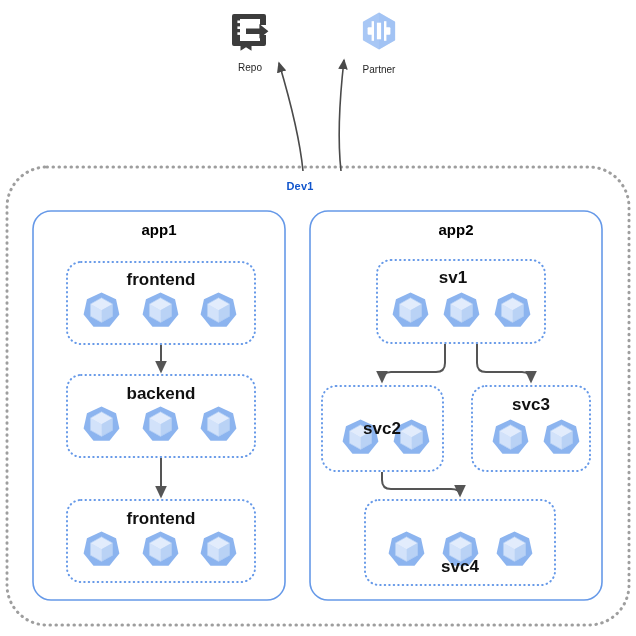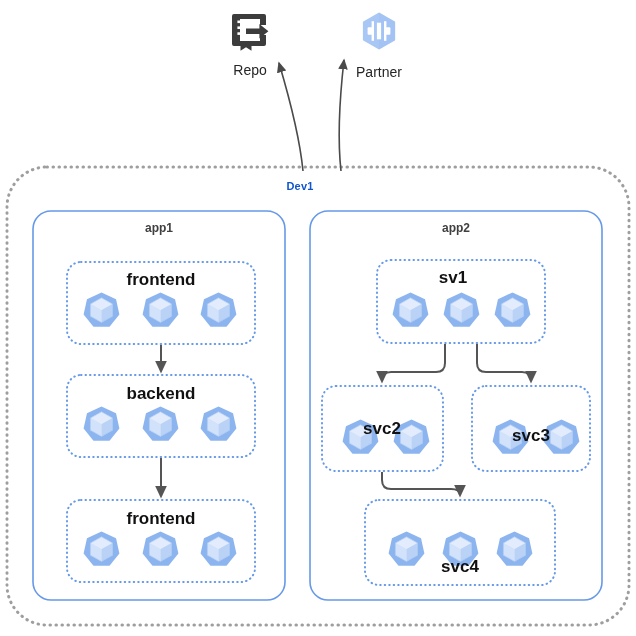--- a/index.html
+++ b/index.html
@@ -33,34 +33,34 @@
 
   
   .lbl {
     position: absolute;
     text-align: center;
     white-space: nowrap;
     color: #1c1c1c;
     line-height: 1;
   }
   .ext-label {
-    font-size: 14px;
+    font-size: 10px;
     font-weight: 400;
     color: #262626;
   }
   .env-label {
     font-size: 11px;
     font-weight: bold;
     color: #1155cc;
     letter-spacing: .2px;
   }
   .app-label {
-    font-size: 12px;
+    font-size: 15px;
     font-weight: bold;
-    color: #404040;
+    color: #000000;
   }
   .svc-label {
     font-size: 17px;
     font-weight: bold;
     color: #111111;
   }
 </style>
 </head>
 <body>
 
@@ -190,17 +190,17 @@
   <div class="lbl svc-label" style="left:111px; top:271px; width:100px;">frontend</div>
 
   <div class="lbl svc-label" style="left:111px; top:385px; width:100px;text-align:center;">backend</div>
 
   <div class="lbl svc-label" style="left:111px; top:510px; width:100px;">frontend</div>
 
   <div class="lbl svc-label" style="left:403px; top:269px; width:100px;">sv1</div>
 
   <div class="lbl svc-label" style="left:332px; top:396px; width:100px;margin-top:24px;">svc2</div>
 
-  <div class="lbl svc-label" style="left:481px; top:396px; width:100px;margin-top:31px;">svc3</div>
+  <div class="lbl svc-label" style="left:481px; top:396px; width:100px;">svc3</div>
 
   <div class="lbl svc-label" style="left:410px; top:510px; width:100px;margin-top:48px;">svc4</div>
 
 </div>
 
 </body></html>

